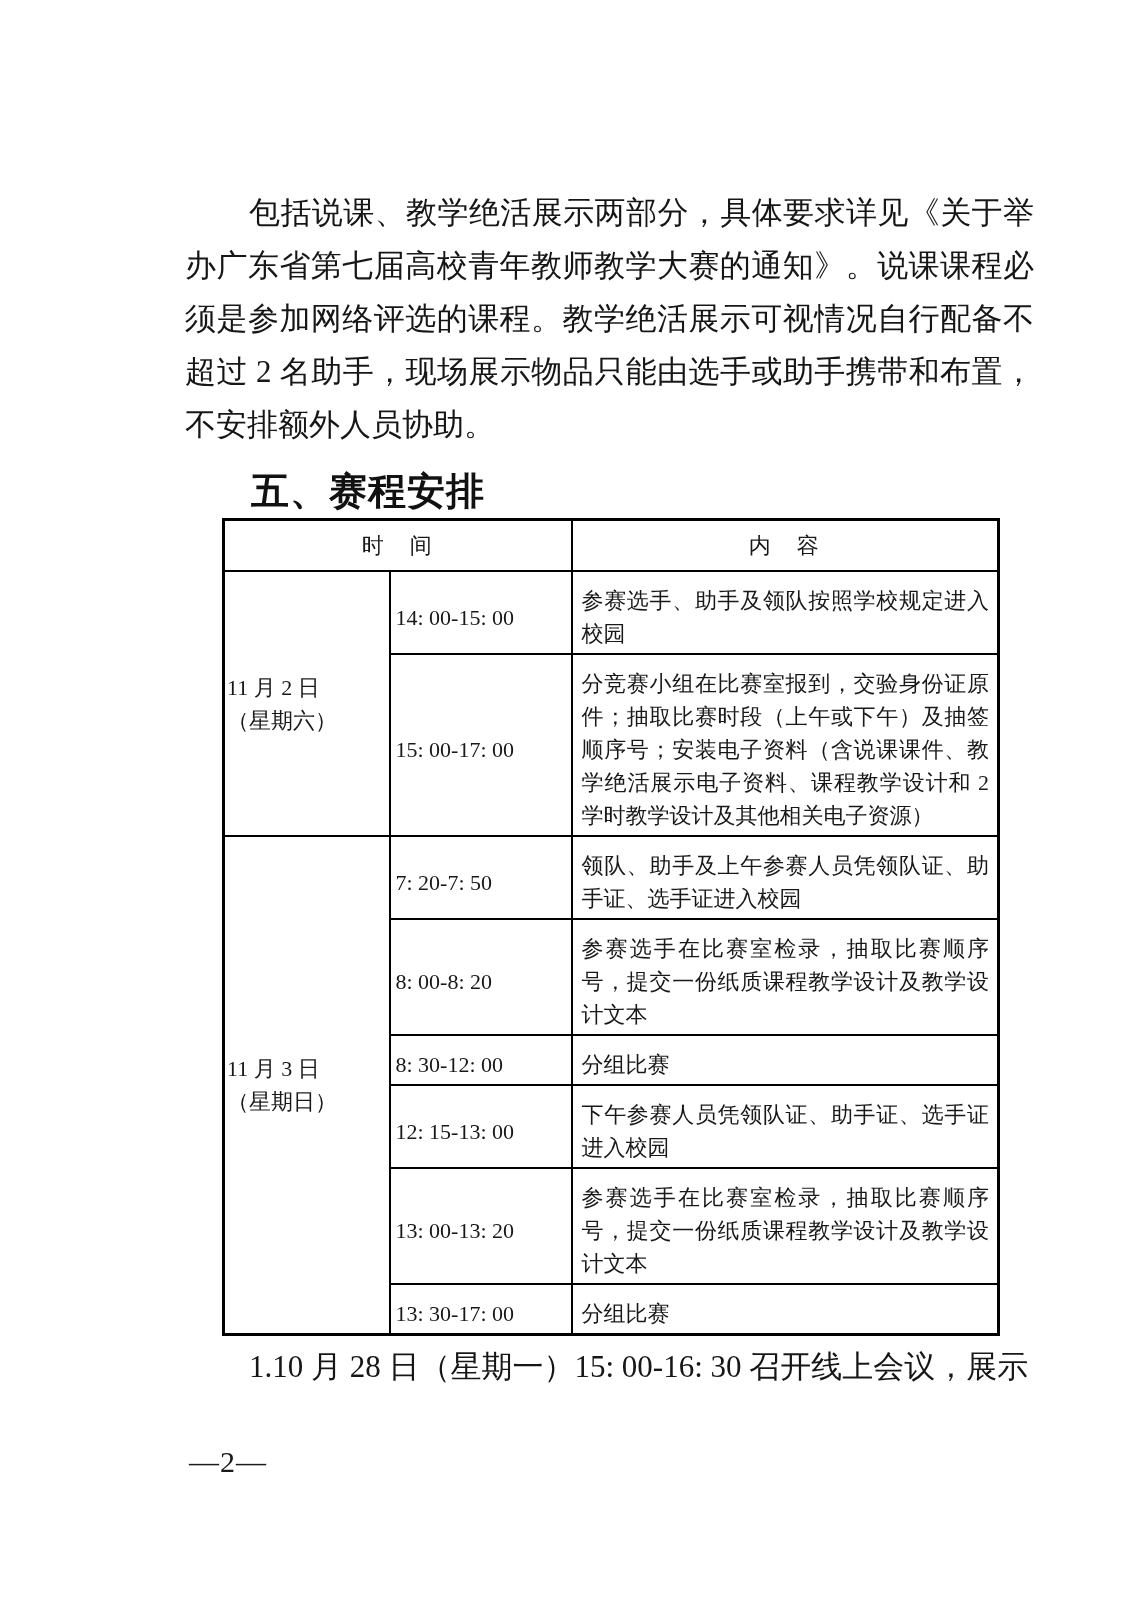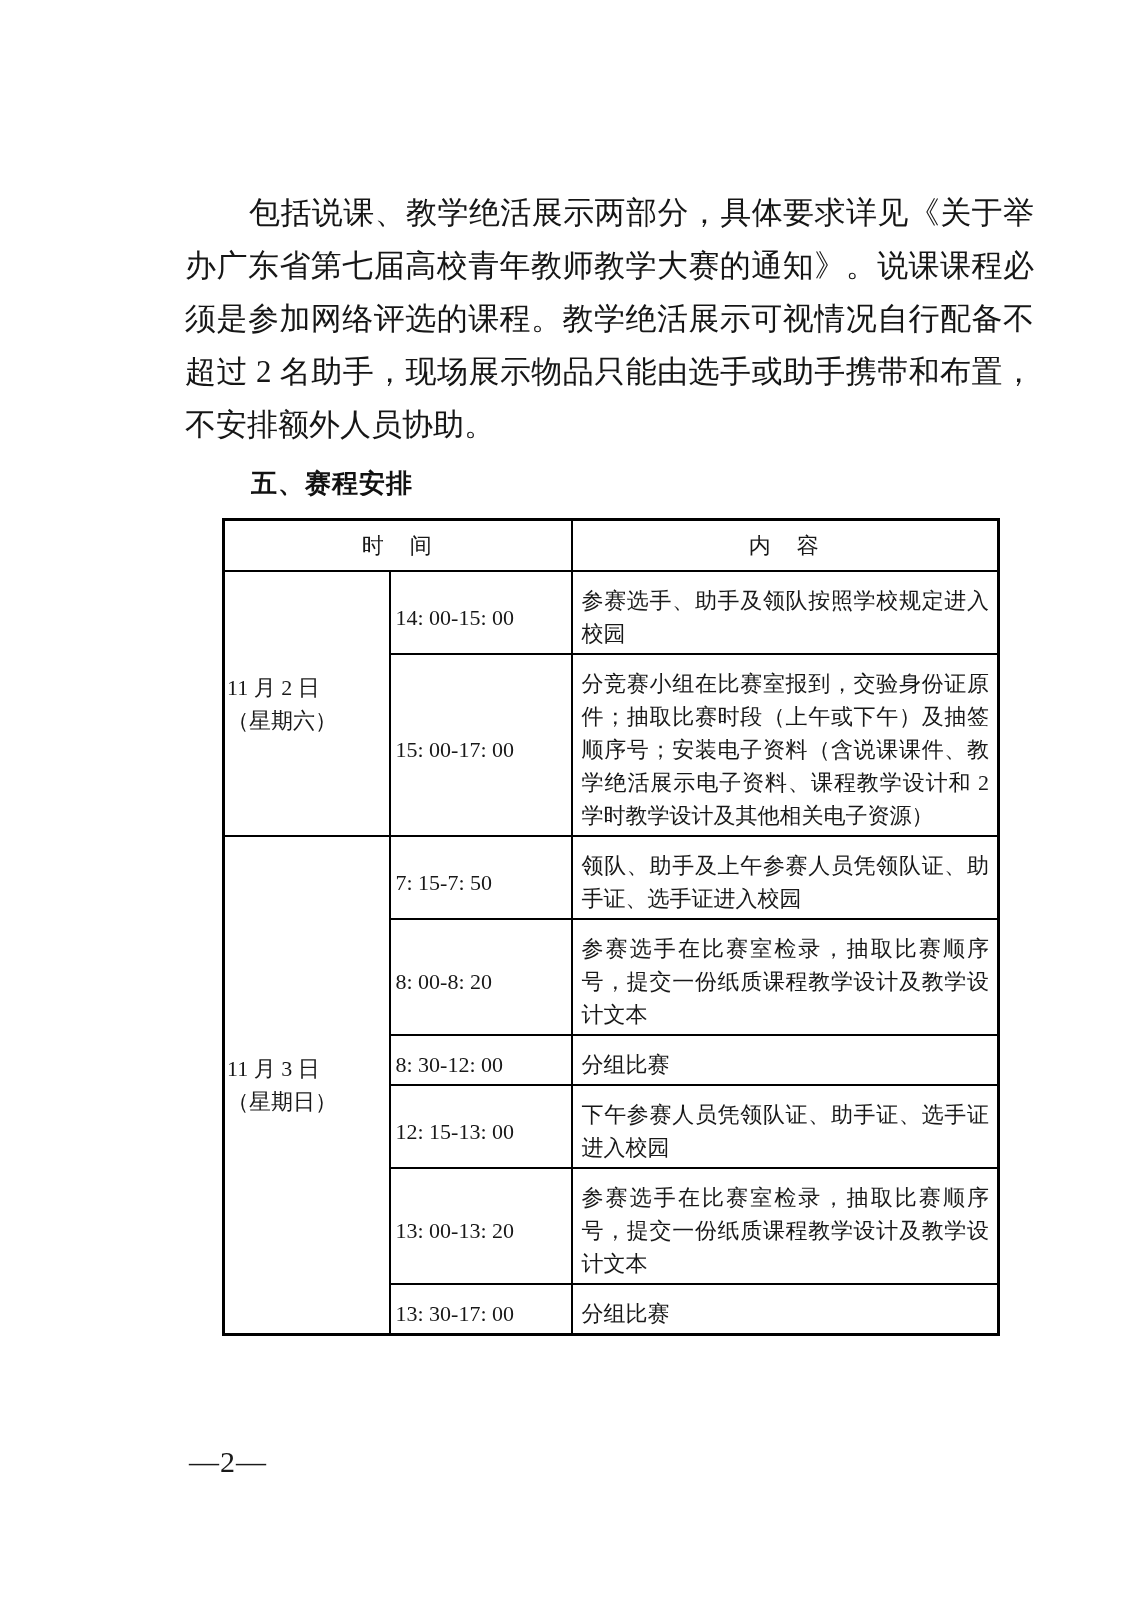--- a/index.html
+++ b/index.html
@@ -21,21 +21,21 @@
     text-justify:inter-ideograph;
     color:#161616;
   }
   .para1 { left:145px; top:186px; width:849px; text-indent:64px; }
   .para2 { left:145px; top:1340px; width:849px; text-indent:64px; text-align:left; }
 
   .sec-heading {
     position:absolute;
     font-family:"Liberation Sans","DejaVu Sans",sans-serif;
     font-weight:bold;
-    font-size:26px;
+    font-size:38px;
     color:#111111;
     letter-spacing:1px;
     white-space:nowrap;
   }
   .h5 { left:211px; top:466px; }
   .h6 { left:211px; top:1296px; }
 
   table.schedule {
     position:absolute;
     left:182px; top:518px;
@@ -119,21 +119,21 @@
       <tr>
         <td class="time-cell">15: 00-17: 00</td>
         <td class="content-cell">分竞赛小组在比赛室报到，交验身份证原件；抽取比赛时段（上午或下午）及抽签顺序号；安装电子资料（含说课课件、教学绝活展示电子资料、课程教学设计和 2 学时教学设计及其他相关电子资源）</td>
       </tr>
 
       <tr>
         <td class="date-cell" rowspan="6">
           <span>11 月 3 日</span><br>
           <span>（星期日）</span>
         </td>
-        <td class="time-cell">7: 15-7: 50</td>
+        <td class="time-cell">7: 20-7: 50</td>
         <td class="content-cell">领队、助手及上午参赛人员凭领队证、助手证、选手证进入校园</td>
       </tr>
       <tr>
         <td class="time-cell">8: 00-8: 20</td>
         <td class="content-cell">参赛选手在比赛室检录，抽取比赛顺序号，提交一份纸质课程教学设计及教学设计文本</td>
       </tr>
       <tr>
         <td class="time-cell">8: 30-12: 00</td>
         <td class="content-cell">分组比赛</td>
       </tr>
@@ -146,16 +146,17 @@
         <td class="content-cell">参赛选手在比赛室检录，抽取比赛顺序号，提交一份纸质课程教学设计及教学设计文本</td>
       </tr>
       <tr>
         <td class="time-cell">13: 30-17: 00</td>
         <td class="content-cell">分组比赛</td>
       </tr>
     </tbody>
   </table>
 
 
+  <p class="para para2">1.10 月 28 日（星期一）15: 00-16: 30 召开线上会议，展示</p>
 
   <div class="pagenum">—2—</div>
 
 </div>
 
 </body></html>

